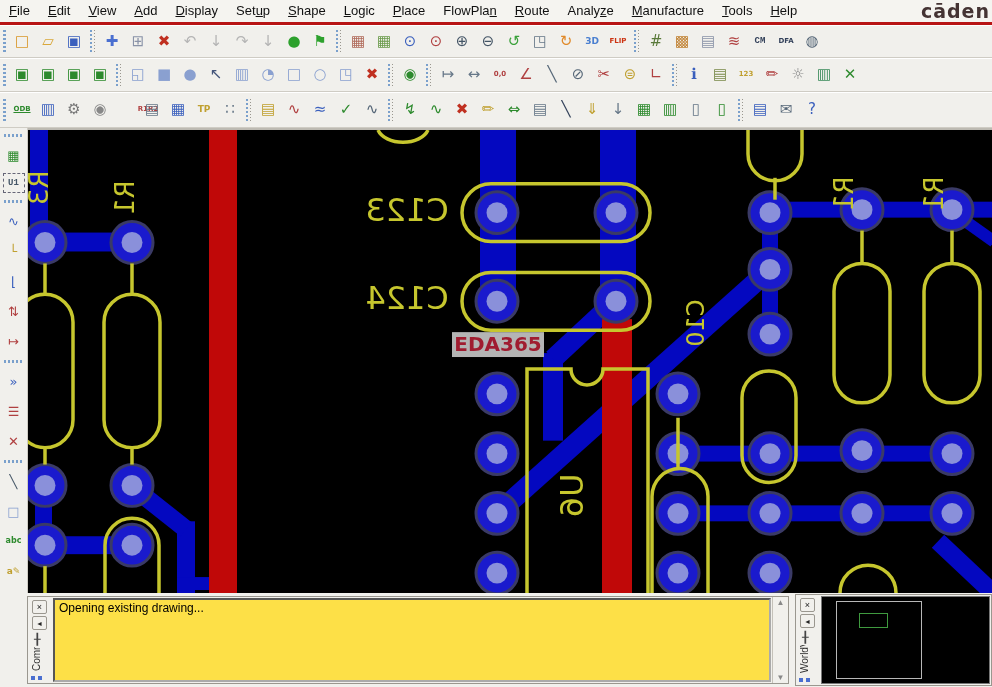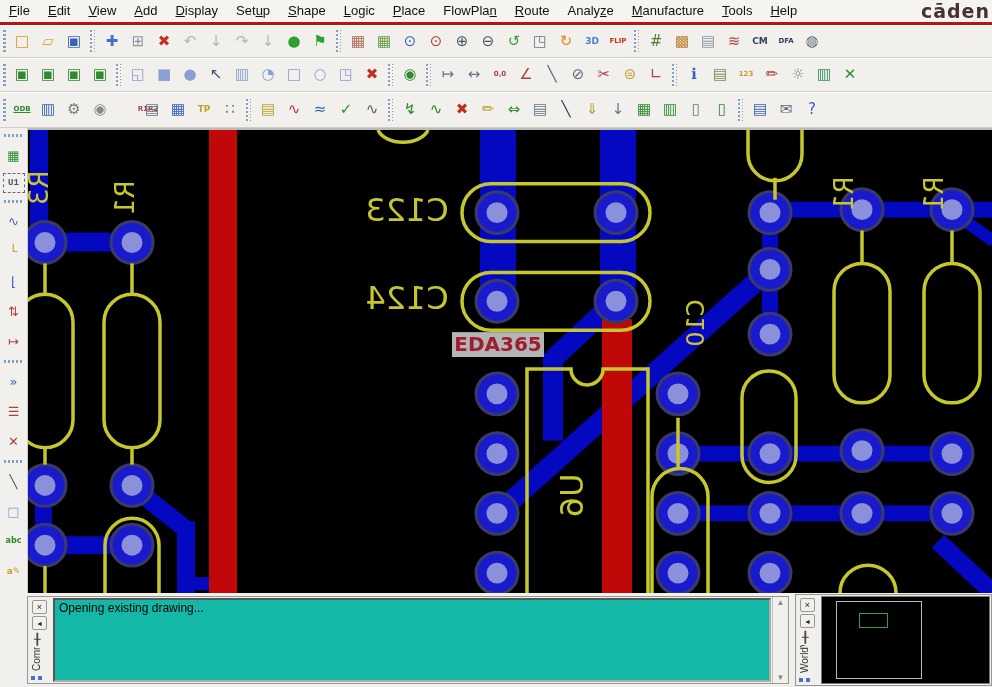--- a/index.html
+++ b/index.html
@@ -58,21 +58,21 @@
   .dock-btn{position:absolute;left:4px;width:15px;height:14px;border:1px solid #9a978f;
     background:#f1f0ec;font-size:9px;line-height:13px;text-align:center;color:#222;
     border-radius:2px;cursor:default;box-sizing:border-box;}
   .dock-pin{position:absolute;left:6px;top:36px;font-size:11px;color:#444;cursor:default;}
   .vtitle{position:absolute;left:3px;top:50px;bottom:12px;width:16px;
     writing-mode:vertical-rl;transform:rotate(180deg);font-size:10px;color:#333;
     overflow:hidden;white-space:nowrap;}
   .grip{position:absolute;left:3px;bottom:2px;width:12px;height:5px;
     background:repeating-linear-gradient(to right,#4a6fd0 0 4px,transparent 4px 7px) 0 0/11px 4px no-repeat;}
   #console-win{left:27px;top:3px;width:760px;height:86px;}
-  .console-text{flex:1;background:#14b8a6;border:2px inset #aaa;margin:1px;
+  .console-text{flex:1;background:#fde047;border:2px inset #aaa;margin:1px;
     padding:1px 4px;font-size:12px;color:#000;line-height:14px;overflow:hidden;}
   .console-scroll{width:15px;background:#f1f0ec;border-left:1px solid #c4c1b9;
     display:flex;flex-direction:column;justify-content:space-between;align-items:center;
     padding:1px 0;flex:0 0 auto;}
   .scroll-arrow{font-size:8px;color:#888;cursor:default;}
   #world-win{left:795px;top:1px;width:195px;height:90px;}
   .world-viewport{flex:1;background:#000;border:1px solid #777;margin:1px;position:relative;}
   .wv-board{position:absolute;left:14px;top:4px;width:84px;height:76px;border:1px solid #b8b8b8;}
   .wv-view{position:absolute;left:37px;top:16px;width:27px;height:13px;border:1px solid #3f9a3f;}
 </style>
@@ -179,21 +179,21 @@
     <div class="tbtn">
       <span class="g" style="color: rgb(192, 128, 48);">▩</span>
     </div>
     <div class="tbtn">
       <span class="g" style="color: rgb(138, 147, 168);">▤</span>
     </div>
     <div class="tbtn">
       <span class="g" style="color: rgb(176, 64, 64);">≋</span>
     </div>
     <div class="tbtn">
-      <span class="g sm" style="color: rgb(51, 65, 90);">CM</span>
+      <span class="g sm" style="color: rgb(51, 65, 90); font-family: Liberation Mono, monospace;">CM</span>
     </div>
     <div class="tbtn">
       <span class="g xs" style="color: rgb(51, 65, 90);">DFA</span>
     </div>
     <div class="tbtn">
       <span class="g" style="color: rgb(85, 102, 119);">◍</span>
     </div>
   </div>
 <div class="toolbar" id="tb2">
     <div class="thandle"></div>

